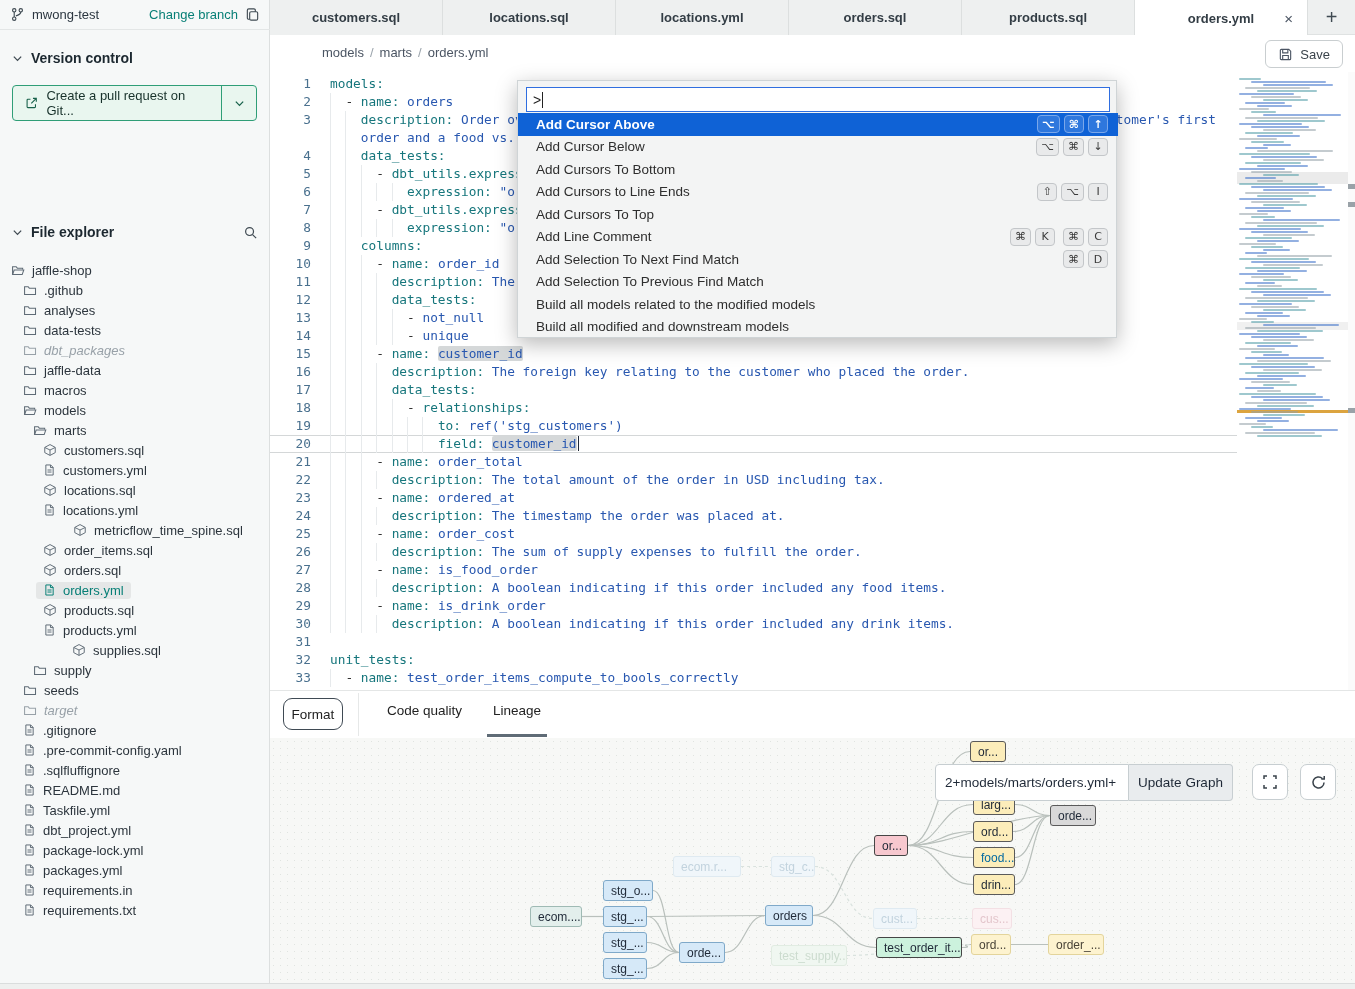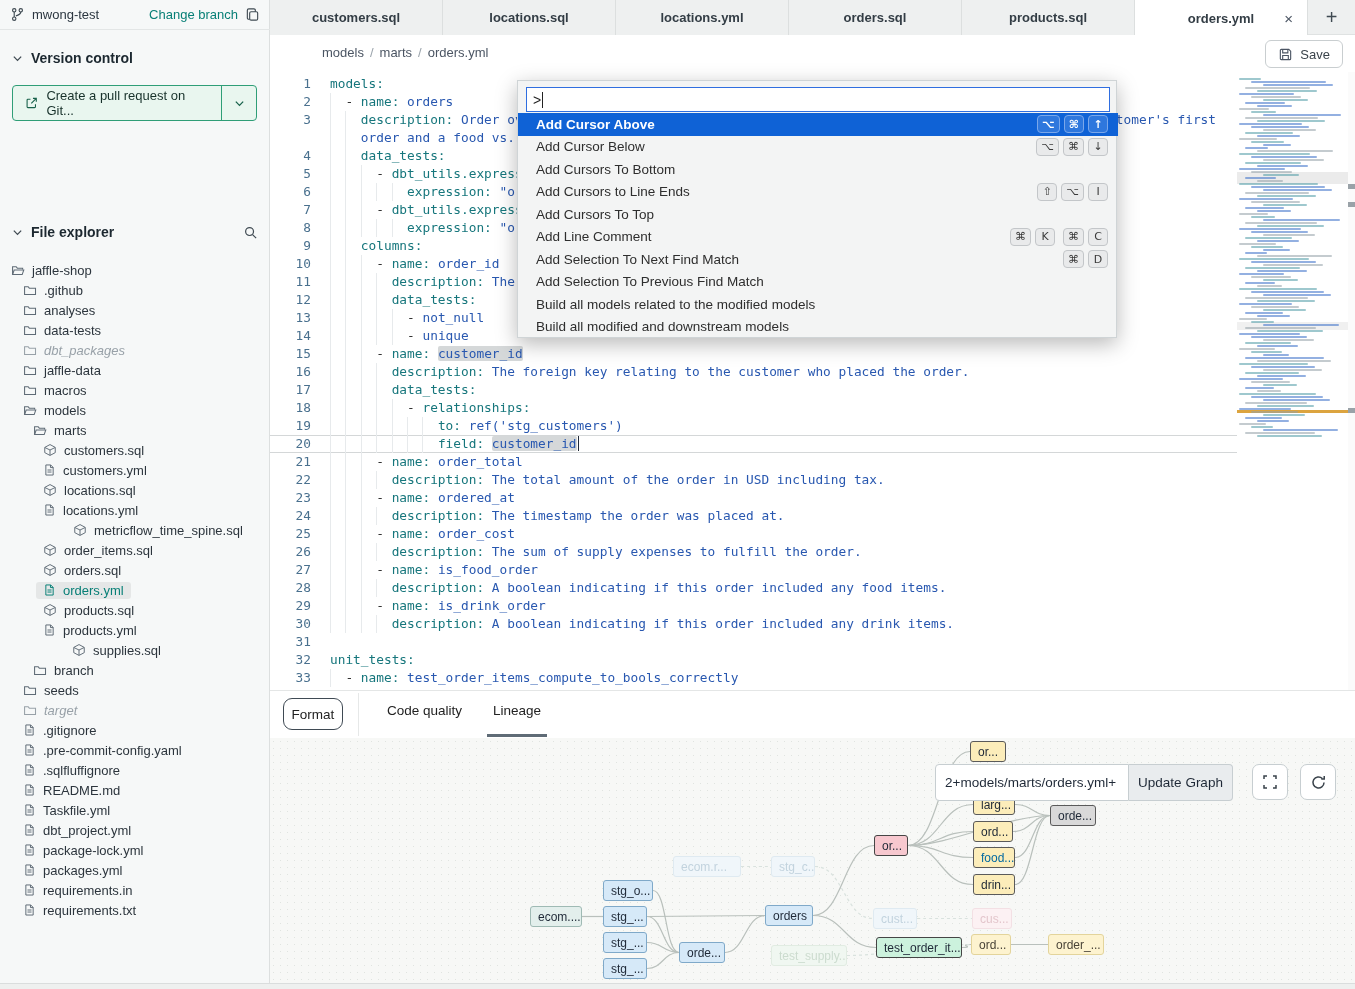--- a/index.html
+++ b/index.html
@@ -443,21 +443,21 @@
             <span>supplies.sql</span>
           </span>
         </div>
         <div class="tree-row" style="padding-left: 26px;">
           <span class="tree-inner">
             <span class="icon-btn">
               <svg width="14" height="14" viewBox="0 0 16 16">
                 <path d="M1.8 4.2h4.1l1.3 1.7h7.1v7.3H1.8z" fill="none" stroke="#5f6b76" stroke-width="1.2"></path>
               </svg>
             </span>
-            <span>branch</span>
+            <span>supply</span>
           </span>
         </div>
         <div class="tree-row" style="padding-left: 16px;">
           <span class="tree-inner">
             <span class="icon-btn">
               <svg width="14" height="14" viewBox="0 0 16 16">
                 <path d="M1.8 4.2h4.1l1.3 1.7h7.1v7.3H1.8z" fill="none" stroke="#5f6b76" stroke-width="1.2"></path>
               </svg>
             </span>
             <span>seeds</span>

